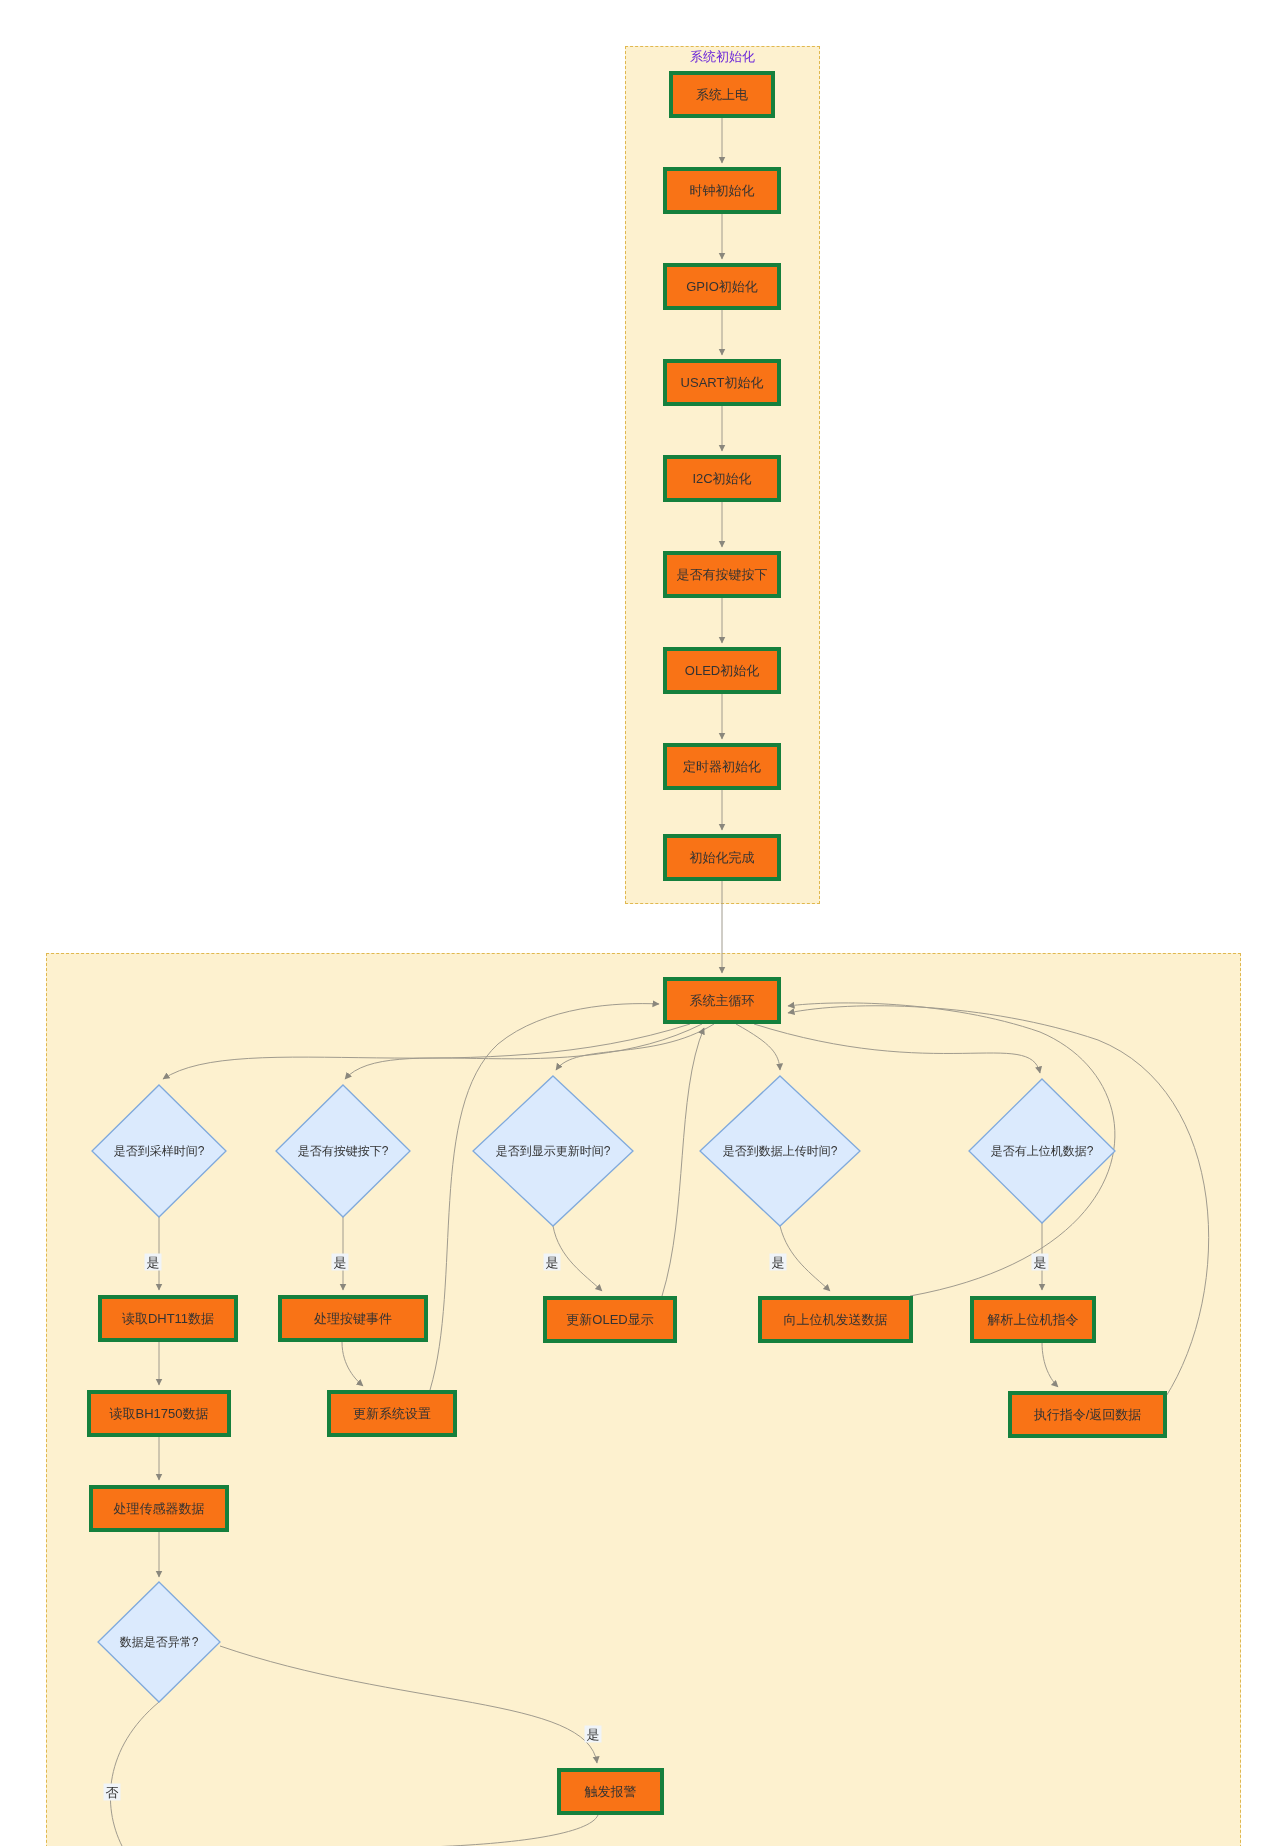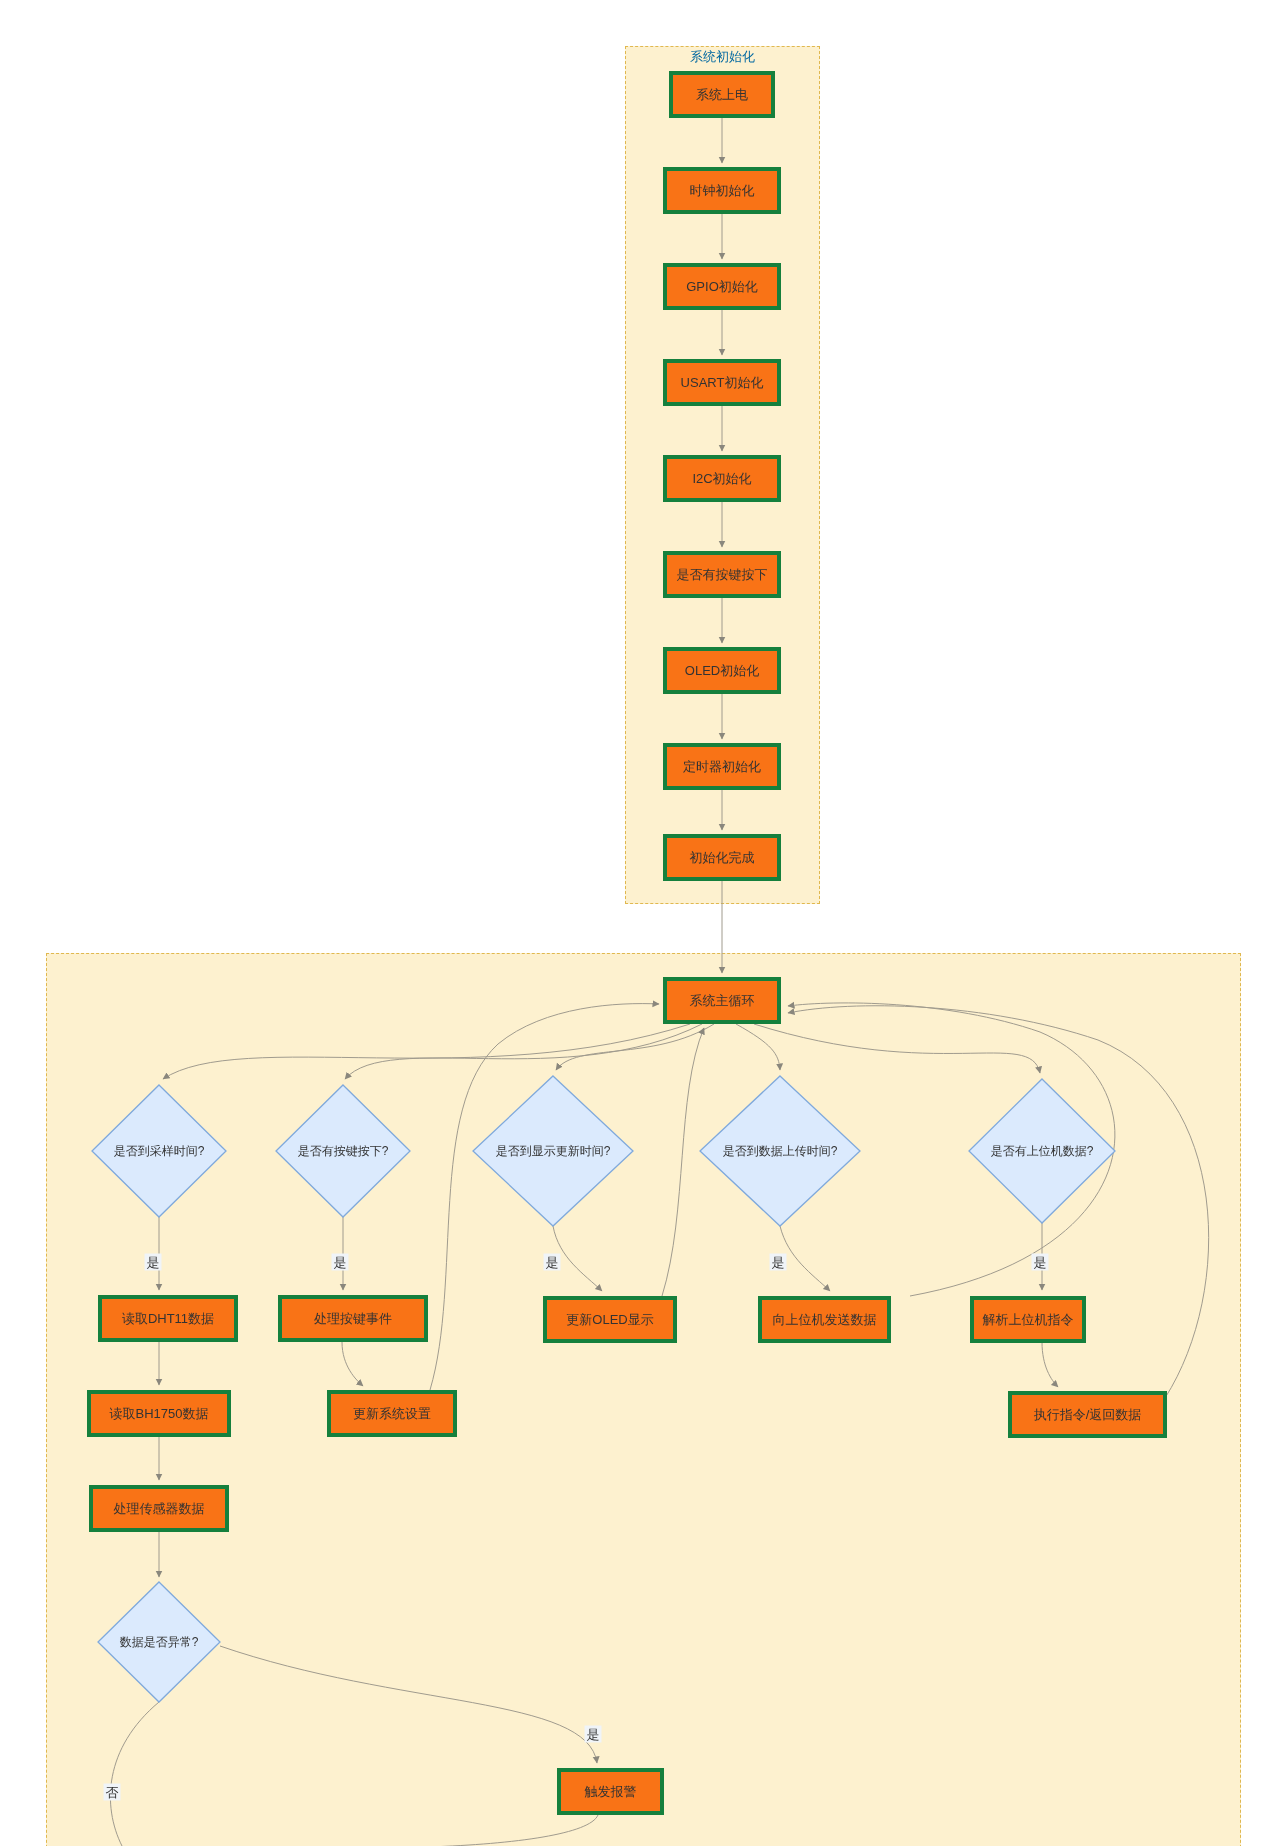--- a/index.html
+++ b/index.html
@@ -5,21 +5,21 @@
   html,body{margin:0;padding:0;background:#ffffff;}
   #canvas{
     position:relative;width:1280px;height:1846px;overflow:hidden;
     font-family:"Liberation Sans","DejaVu Sans",sans-serif;color:#333;
     background:#ffffff;
   }
   .container{
     position:absolute;background:#fdf1cf;border:1px dashed #e0b84f;box-sizing:border-box;
   }
   .section-title{
-    position:absolute;text-align:center;font-size:13px;color:#0369a1;pointer-events:none;
+    position:absolute;text-align:center;font-size:13px;color:#6d28d9;pointer-events:none;
   }
   .edge-layer{position:absolute;left:0;top:0;}
   .node{
     position:absolute;height:47px;box-sizing:border-box;
     display:flex;align-items:center;justify-content:center;
     background:#f97316;border:4px solid #15803d;
     font-size:13px;white-space:nowrap;z-index:3;
   }
   .diamond-label{
     position:absolute;transform:translate(-50%,-50%);
@@ -118,22 +118,22 @@
   <div class="diamond-label" style="left:159px;top:1151px;">是否到采样时间?</div>
   <div class="diamond-label" style="left:343px;top:1151px;">是否有按键按下?</div>
   <div class="diamond-label" style="left:553px;top:1151px;">是否到显示更新时间?</div>
   <div class="diamond-label" style="left:780px;top:1151px;">是否到数据上传时间?</div>
   <div class="diamond-label" style="left:1042px;top:1151px;">是否有上位机数据?</div>
   <div class="diamond-label" style="left:159px;top:1642px;">数据是否异常?</div>
 
   <div class="node" style="left:98px;top:1295px;width:140px;">读取DHT11数据</div>
   <div class="node" style="left:278px;top:1295px;width:150px;">处理按键事件</div>
   <div class="node" style="left:543px;top:1296px;width:134px;">更新OLED显示</div>
-  <div class="node" style="left:758px;top:1296px;width:133px;">向上位机发送数据</div>
-  <div class="node" style="left:970px;top:1296px;width:116px;">解析上位机指令</div>
+  <div class="node" style="left:758px;top:1296px;width:155px;">向上位机发送数据</div>
+  <div class="node" style="left:970px;top:1296px;width:126px;">解析上位机指令</div>
 
   <div class="node" style="left:87px;top:1390px;width:144px;">读取BH1750数据</div>
   <div class="node" style="left:327px;top:1390px;width:130px;">更新系统设置</div>
   <div class="node" style="left:1008px;top:1391px;width:159px;">执行指令/返回数据</div>
 
   <div class="node" style="left:89px;top:1485px;width:140px;">处理传感器数据</div>
 
   <div class="node" style="left:557px;top:1768px;width:107px;">触发报警</div>
 
   <div class="edge-label" style="left:153px;top:1262px;">是</div>

